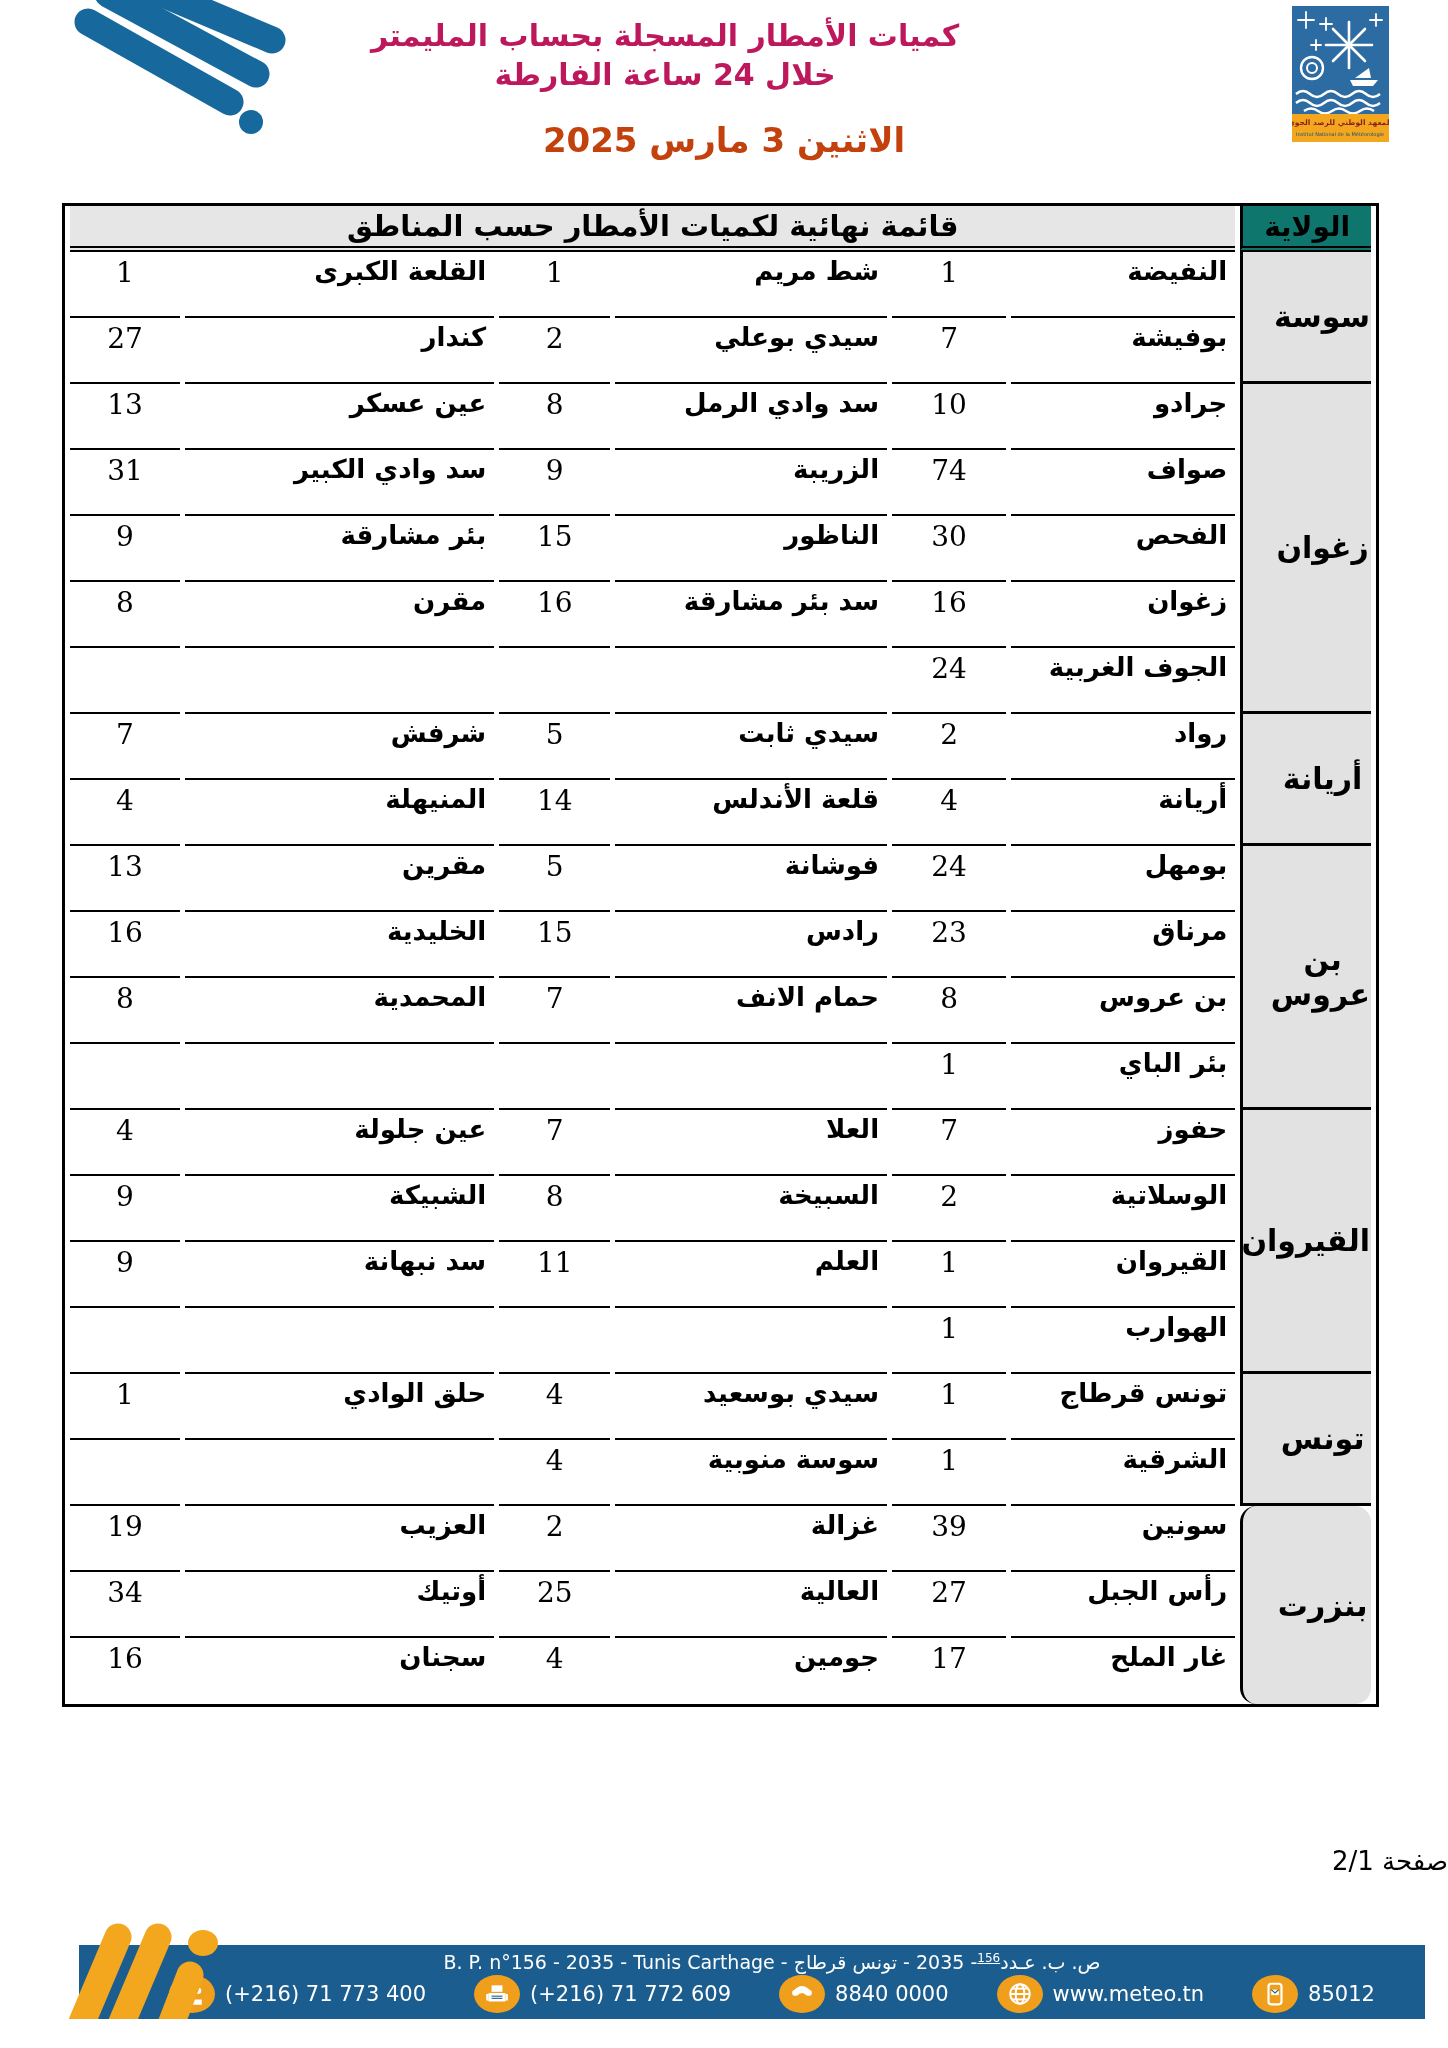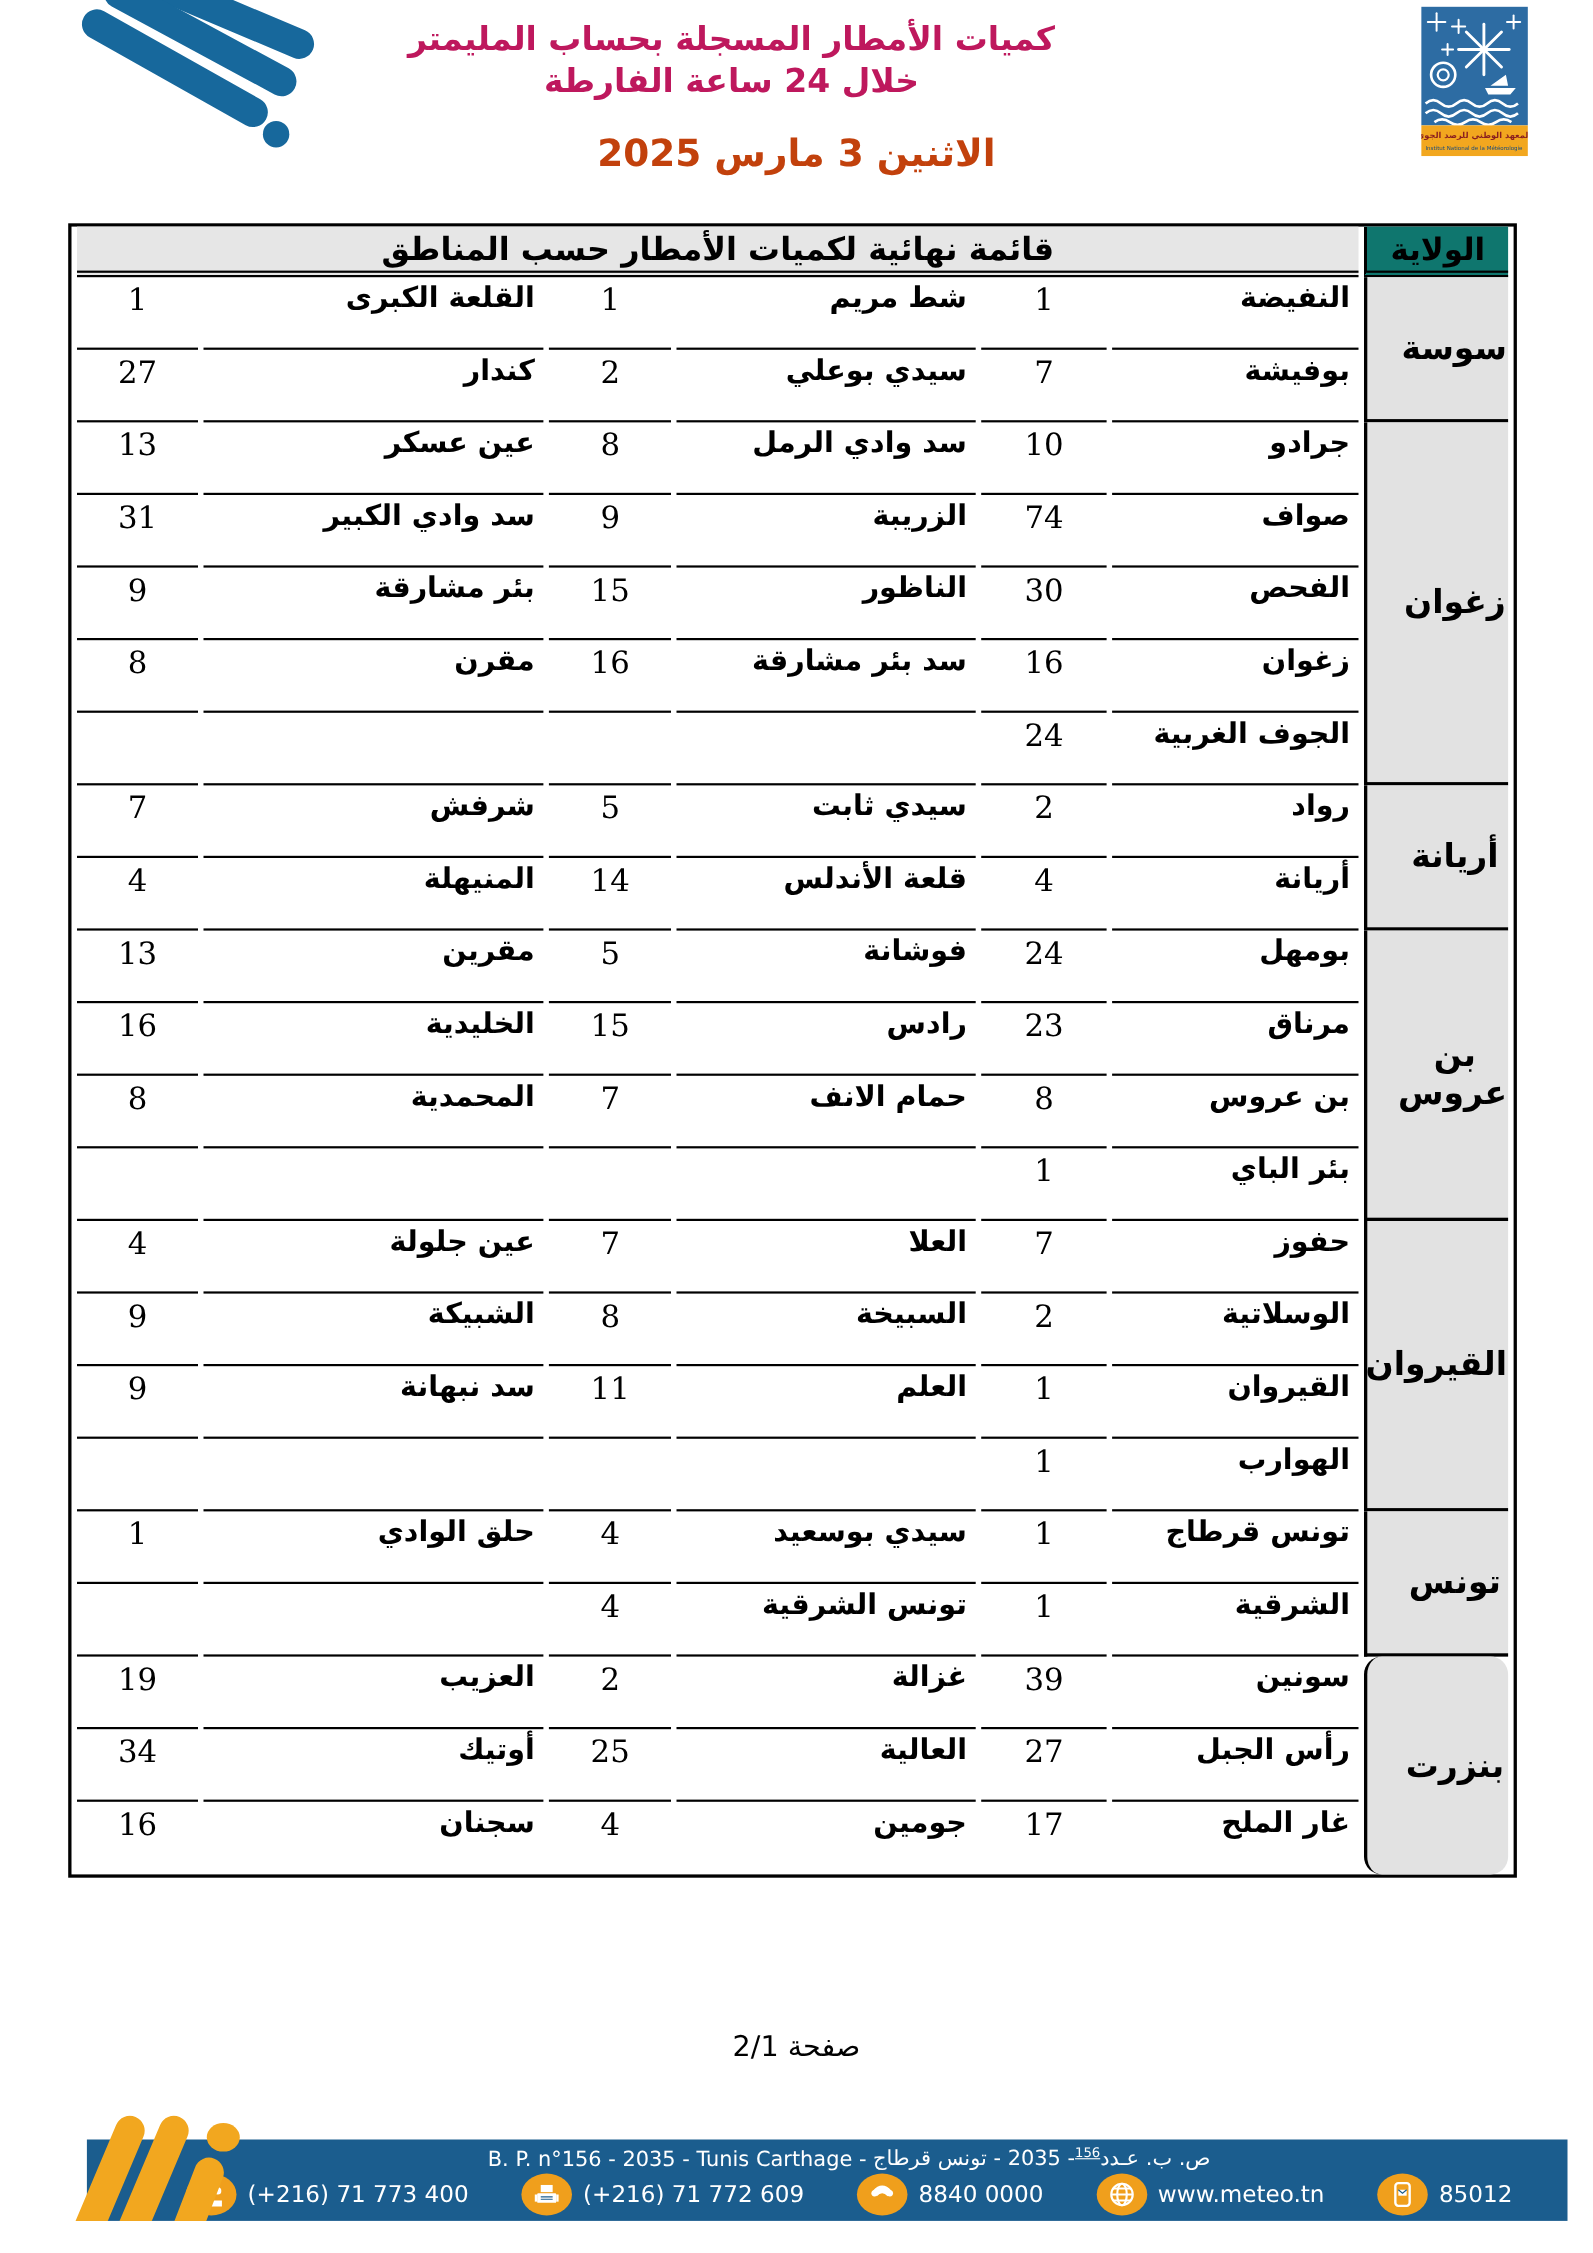--- a/index.html
+++ b/index.html
@@ -25,21 +25,21 @@
              border-bottom:6px double #000;}
   td.gov{background:#e2e2e2;font-weight:bold;font-size:30px;text-align:center;vertical-align:middle;
          border-left:3px solid #000;border-bottom:3px solid #000;padding-left:32px;}
   td.name{font-weight:bold;font-size:26px;text-align:right;vertical-align:top;
           padding:4px 8px 0 0;border-bottom:2px solid #000;overflow:hidden;white-space:nowrap;}
   td.val{font-family:"DejaVu Serif",serif;font-size:28px;text-align:center;vertical-align:top;
          padding-top:4px;border-bottom:2px solid #000;}
   tbody tr:last-child td{border-bottom:none;}
 
   
-  .pagenum{position:absolute;top:1846px;left:0;width:100%;text-align:center;
+  .pagenum{position:absolute;top:1846px;left:0;width:100%;text-align:right;
            font-size:26px;direction:rtl;}
   .footer-bar{position:absolute;left:79px;top:1945px;width:1306px;height:74px;background:#1b5d8e;
               color:#fff;display:flex;flex-direction:column;justify-content:center;gap:2px;padding-left:40px;}
   .addr{display:flex;justify-content:center;align-items:baseline;font-size:19px;gap:6px;}
   .addr .ar{direction:rtl;unicode-bidi:isolate;}
   .addr sup{font-size:12px;text-decoration:underline;}
   .contacts{display:flex;justify-content:center;align-items:center;gap:48px;font-size:21px;}
   .contact{display:flex;align-items:center;gap:10px;}
   .badge{width:46px;height:38px;border-radius:50%;background:#f09f1c;display:flex;
          align-items:center;justify-content:center;flex:0 0 auto;}
@@ -263,21 +263,21 @@
             <td class="name">تونس قرطاج</td>
             <td class="val">1</td>
             <td class="name">سيدي بوسعيد</td>
             <td class="val">4</td>
             <td class="name">حلق الوادي</td>
             <td class="val">1</td>
           </tr>
           <tr>
             <td class="name">الشرقية</td>
             <td class="val">1</td>
-            <td class="name">تونس الشرقية</td>
+            <td class="name">سوسة منوبية</td>
             <td class="val">4</td>
             <td class="name"></td>
             <td class="val"></td>
           </tr>
           <tr>
             <td class="gov" rowspan="3" style="border-bottom: none; border-radius: 16px;">بنزرت</td>
             <td class="name">سونين</td>
             <td class="val">39</td>
             <td class="name">غزالة</td>
             <td class="val">2</td>

